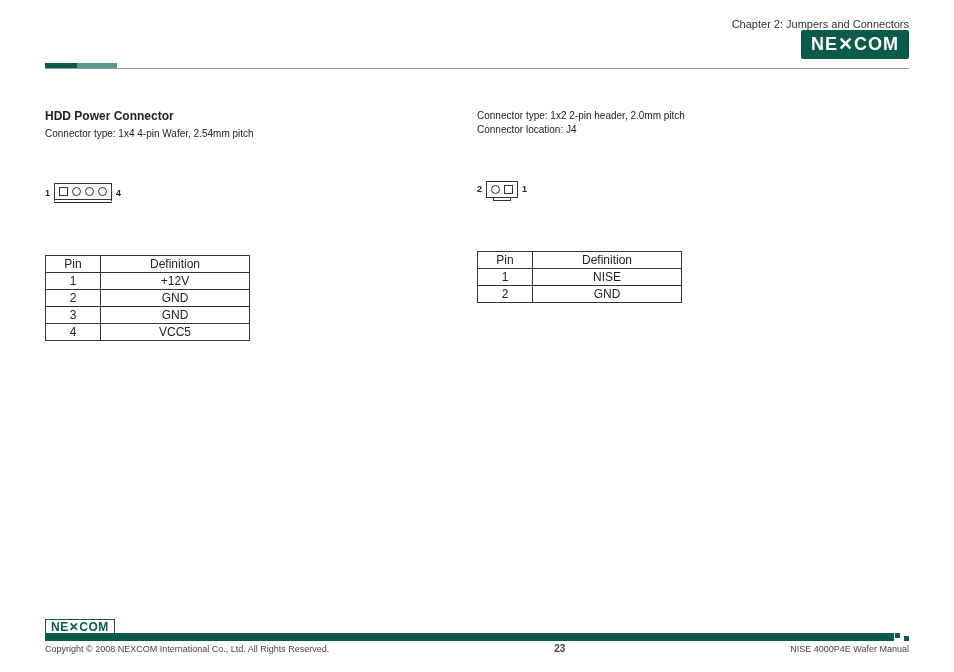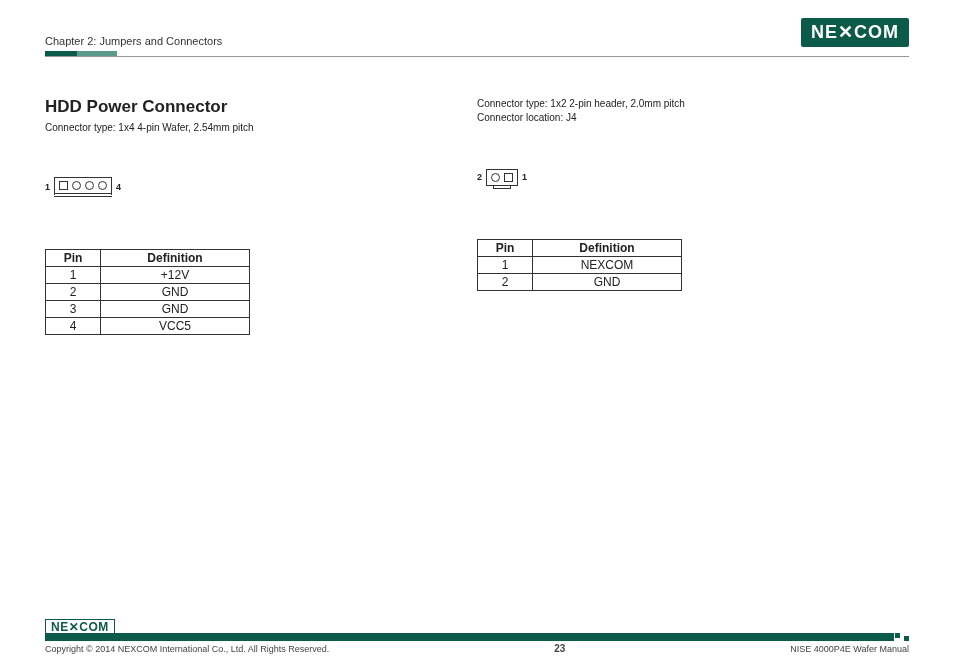--- a/index.html
+++ b/index.html
@@ -10,20 +10,21 @@
     font-family: "Segoe UI", Arial, sans-serif;
     color: #222;
     position: relative;
     padding: 18px 45px 0 45px;
   }
   .header-row {
     display: flex;
     justify-content: space-between;
     align-items: flex-end;
     margin-bottom: 4px;
+    flex-direction: column;
   }
   .chapter-title { font-size: 11px; color: #333; }
   .logo-box {
     background: #0b5a4a;
     color: #fff;
     font-weight: bold;
     font-size: 18px;
     padding: 3px 10px 4px 10px;
     border-radius: 2px;
     letter-spacing: 1px;
@@ -38,21 +39,21 @@
     margin-bottom: 40px;
   }
   .columns {
     display: flex;
     gap: 0;
   }
   .col {
     width: 50%;
   }
   .col h2 {
-    font-size: 17px;
+    font-size: 12px;
     font-weight: 700;
     color: #222;
     margin-bottom: 4px;
   }
   .spec-line { font-size: 10px; line-height: 1.4; }
   .diagram-area {
     margin-top: 32px;
     margin-bottom: 42px;
     height: 40px;
     display:flex;
@@ -103,21 +104,21 @@
     border-collapse: collapse;
     width: 205px;
     font-size: 12px;
   }
   table.pin-table th, table.pin-table td {
     border: 1px solid #333;
     text-align: center;
     padding: 1px 0;
   }
   table.pin-table th {
-    font-weight: 700;
+    font-weight: 400;
   }
   table.pin-table th:first-child, table.pin-table td:first-child {
     width: 55px;
   }
 
   
   .footer-wrap {
     position: absolute;
     left: 45px; right: 45px;
     bottom: 18px;
@@ -241,21 +242,21 @@
     <table class="pin-table">
       <thead>
         <tr>
           <th>Pin</th>
           <th>Definition</th>
         </tr>
       </thead>
       <tbody>
         <tr>
           <td>1</td>
-          <td>NEXCOM</td>
+          <td>NISE</td>
         </tr>
         <tr>
           <td>2</td>
           <td>GND</td>
         </tr>
       </tbody>
     </table>
   </div>
 
 </div>
@@ -266,17 +267,17 @@
       <span>NE✕COM</span>
     </div>
   </div>
   <div class="footer-bar">
     <div class="footer-notch">
       <div class="sq" style="left:0; top:0;"></div>
       <div class="sq" style="right:0; bottom:0;"></div>
     </div>
   </div>
   <div class="footer-row">
-    <span>Copyright © 2014 NEXCOM International Co., Ltd. All Rights Reserved.</span>
+    <span>Copyright © 2008 NEXCOM International Co., Ltd. All Rights Reserved.</span>
     <span class="page-num">23</span>
     <span>NISE 4000P4E Wafer Manual</span>
   </div>
 </div>
 
 </body></html>

